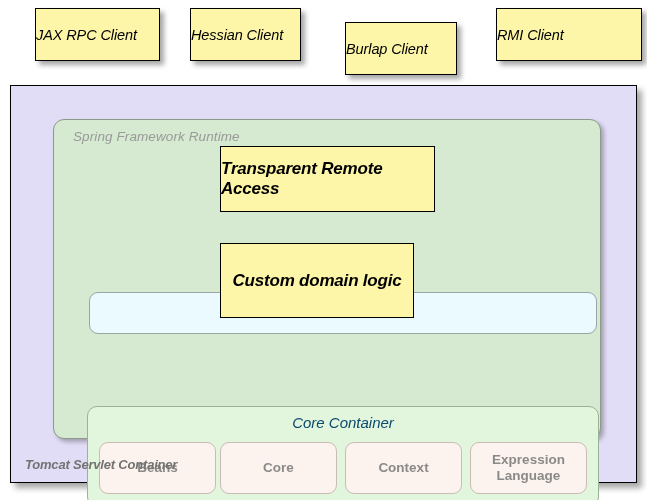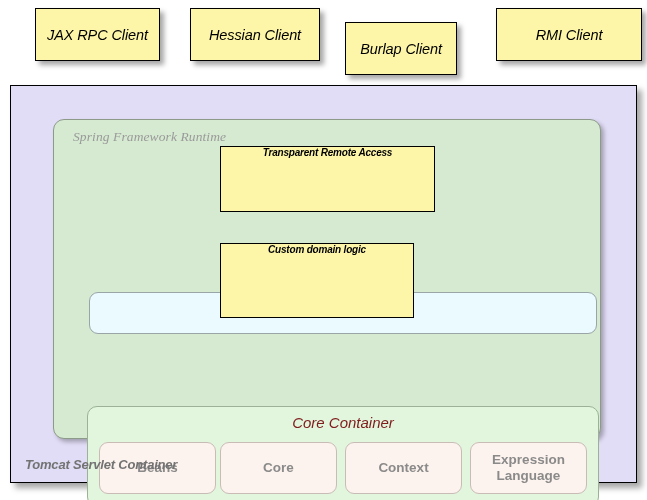--- a/index.html
+++ b/index.html
@@ -24,21 +24,21 @@
 
   
   .client-box {
     position: absolute;
     box-sizing: border-box;
     background: #fdf6a8;
     border: 1.5px solid #000000;
     box-shadow: 4px 4px 5px rgba(0,0,0,0.35);
     display: flex;
     align-items: center;
-    justify-content: center;
+    justify-content: flex-start;
     font-style: italic;
     font-weight: normal;
     font-size: 14.5px;
     color: #000000;
     letter-spacing: -0.1px;
   }
 
   
   #tomcat-container {
     position: absolute;
@@ -76,21 +76,20 @@
     box-shadow: 3px 3px 4px rgba(0,0,0,0.28);
   }
   #spring-runtime-label {
     position: absolute;
     left: 19px;
     top: 9px;
     font-size: 13.5px;
     font-style: italic;
     color: #9a9a9a;
     letter-spacing: 0.1px;
-    font-family: Liberation Serif, serif;
   }
 
   
   #web-bar {
     position: absolute;
     left: 78px;
     top: 206px;
     width: 508px;
     height: 42px;
     box-sizing: border-box;
@@ -120,21 +119,21 @@
     border-radius: 10px;
   }
   #core-container-label {
     position: absolute;
     top: 7px;
     left: 0;
     width: 100%;
     text-align: center;
     font-size: 15px;
     font-style: italic;
-    color: #7f1d1d;
+    color: #0c4a6e;
   }
   .core-module {
     position: absolute;
     top: 35px;
     height: 52px;
     box-sizing: border-box;
     background: #fdf3ee;
     border: 1.2px solid #c9bcb6;
     border-radius: 9px;
     display: flex;
@@ -147,22 +146,23 @@
     line-height: 1.18;
   }
 
   
   .overlay-box {
     position: absolute;
     box-sizing: border-box;
     background: #fdf6a8;
     border: 1.8px solid #000000;
     display: flex;
+    align-items: center;
     justify-content: center;
-    font-size: 10px;
+    font-size: 17px;
     font-weight: bold;
     font-style: italic;
     color: #000000;
     letter-spacing: -0.2px;
     z-index: 5;
   }
   #transparent-remote-access {
     left: 220px;
     top: 146px;
     width: 215px;
@@ -177,21 +177,21 @@
 </style>
 </head>
 <body>
 
 <div id="stage">
 
   <div id="client-row">
     <div class="client-box" style="left:35px;top:8px;width:125px;height:53px;">
       <span>JAX RPC Client</span>
     </div>
-    <div class="client-box" style="left:190px;top:8px;width:130px;height:53px;">
+    <div class="client-box" style="left:190px;top:8px;width:111px;height:53px;">
       <span>Hessian Client</span>
     </div>
     <div class="client-box" style="left:345px;top:22px;width:112px;height:53px;">
       <span>Burlap Client</span>
     </div>
     <div class="client-box" style="left:496px;top:8px;width:146px;height:53px;">
       <span>RMI Client</span>
     </div>
   </div>
 

